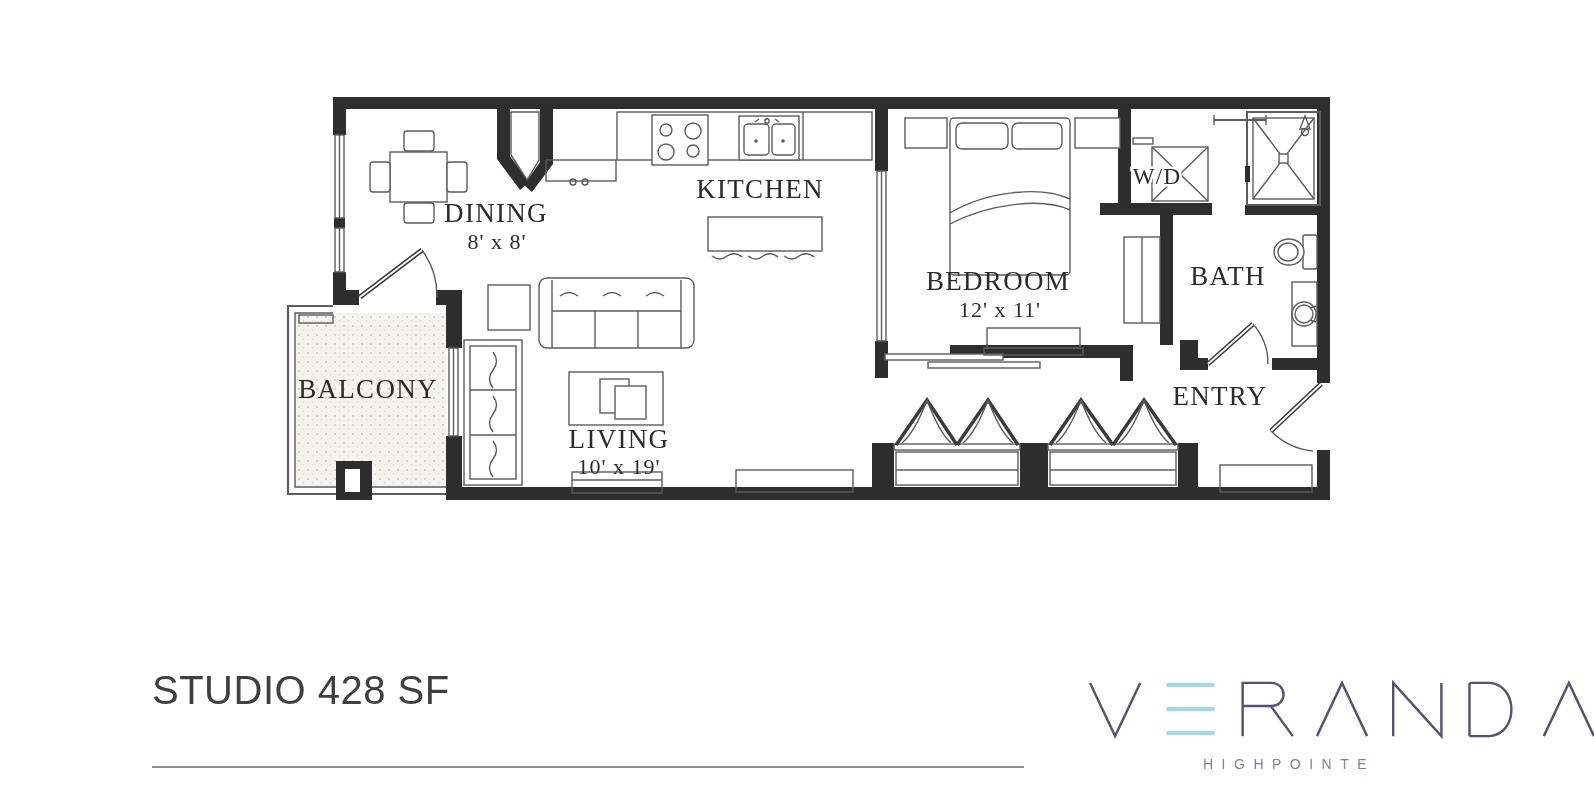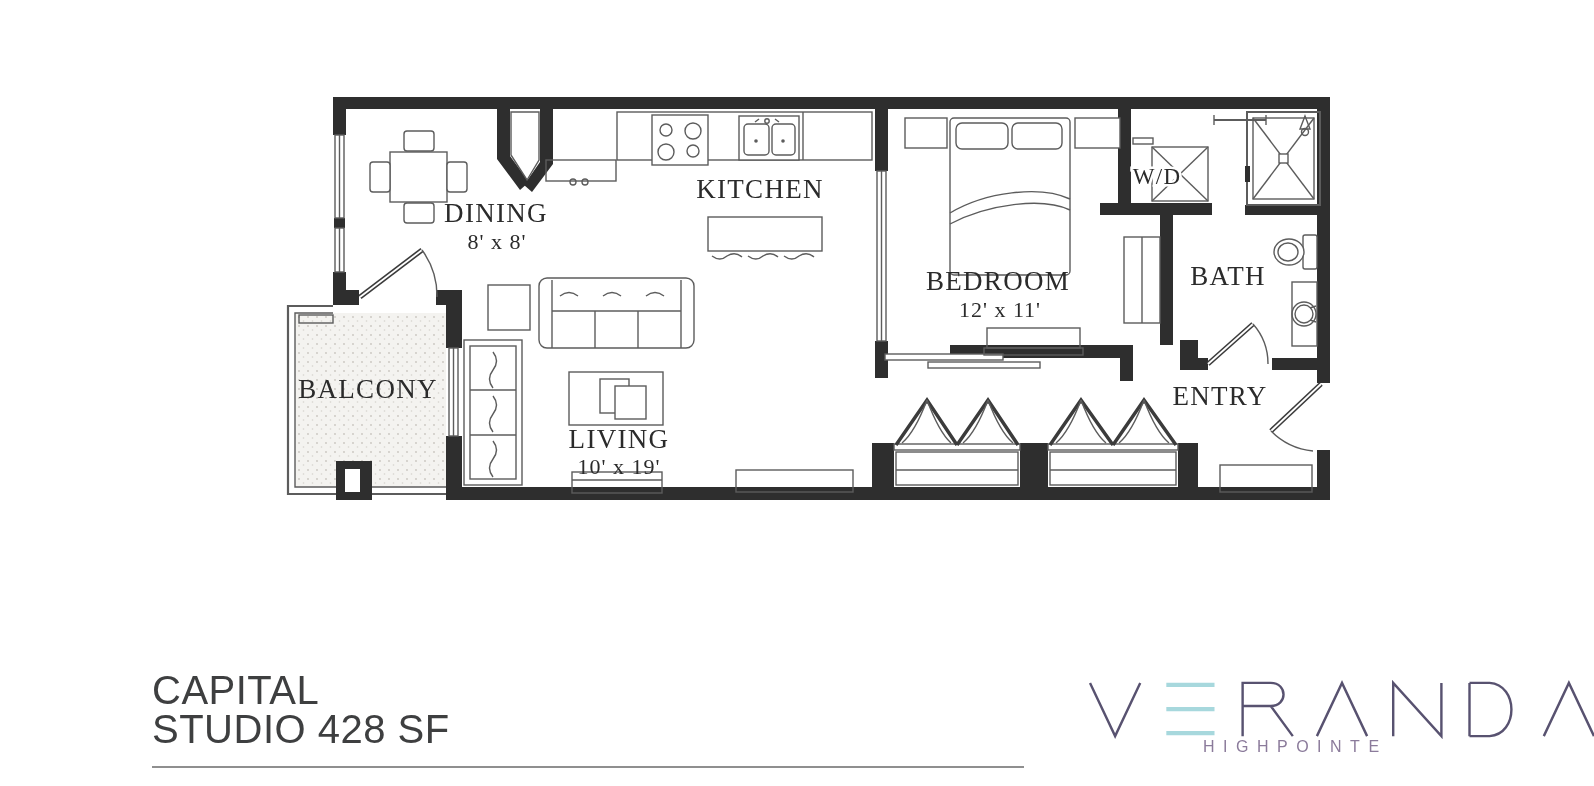--- a/index.html
+++ b/index.html
@@ -23,21 +23,21 @@
   
   .plan-name{position:absolute;left:152px;top:671px;font-size:40px;line-height:39px;
              letter-spacing:.5px;color:var(--footer-text,#3e3f40);}
   .footer-rule{position:absolute;left:152px;top:766px;width:872px;height:2px;
                background:var(--rule,#8f8f8f);}
 
   
   .brand{position:absolute;left:1084px;top:664px;width:512px;height:120px;}
   .brand-word path{fill:none;stroke:var(--logo-purple,#585270);stroke-width:2.4;}
   .brand-word .eline{stroke:var(--logo-accent,#a7d8dd);stroke-width:4.2;}
-  .brand-sub{position:absolute;left:119px;top:74px;font-size:16px;letter-spacing:8.5px;
+  .brand-sub{position:absolute;left:119px;top:92px;font-size:14px;letter-spacing:8.5px;
              color:var(--logo-subtitle,#8b7b9b);white-space:nowrap;}
 </style>
 </head>
 <body>
 
 <div class="canvas">
 
 <svg class="plan" width="1594" height="786" viewBox="0 0 1594 786">
   <defs>
     <pattern id="stip" width="9" height="9" patternUnits="userSpaceOnUse">
@@ -263,21 +263,20 @@
     <text class="lbl" x="998" y="290">BEDROOM</text>
     <text class="lbl dims" x="1000" y="317">12' x 11'</text>
     <text class="lbl halo" style="font-size:23px" x="1157" y="184">W/D</text>
     <text class="lbl" x="1228" y="285">BATH</text>
     <text class="lbl" x="1220" y="405">ENTRY</text>
     <text class="lbl" x="368" y="398">BALCONY</text>
   </g>
 </svg>
 
 <div class="plan-name">
-  <div>CAPITAL</div>
   <div>STUDIO 428 SF</div>
 </div>
 <div class="footer-rule"></div>
 
 <div class="brand">
   <svg class="brand-word" width="512" height="80" viewBox="0 0 510 78" role="img" aria-label="VERANDA">
     <path d="M6,18 L31,71 L56,18"></path>
     <path class="eline" d="M82,20 H130 M82,44 H130 M82,68 H130"></path>
     <path d="M158,71 V18 H186 C203,18 203,41 186,41 H158 M186,41 L208,71"></path>
     <path d="M232,71 L257,18 L282,71"></path>

